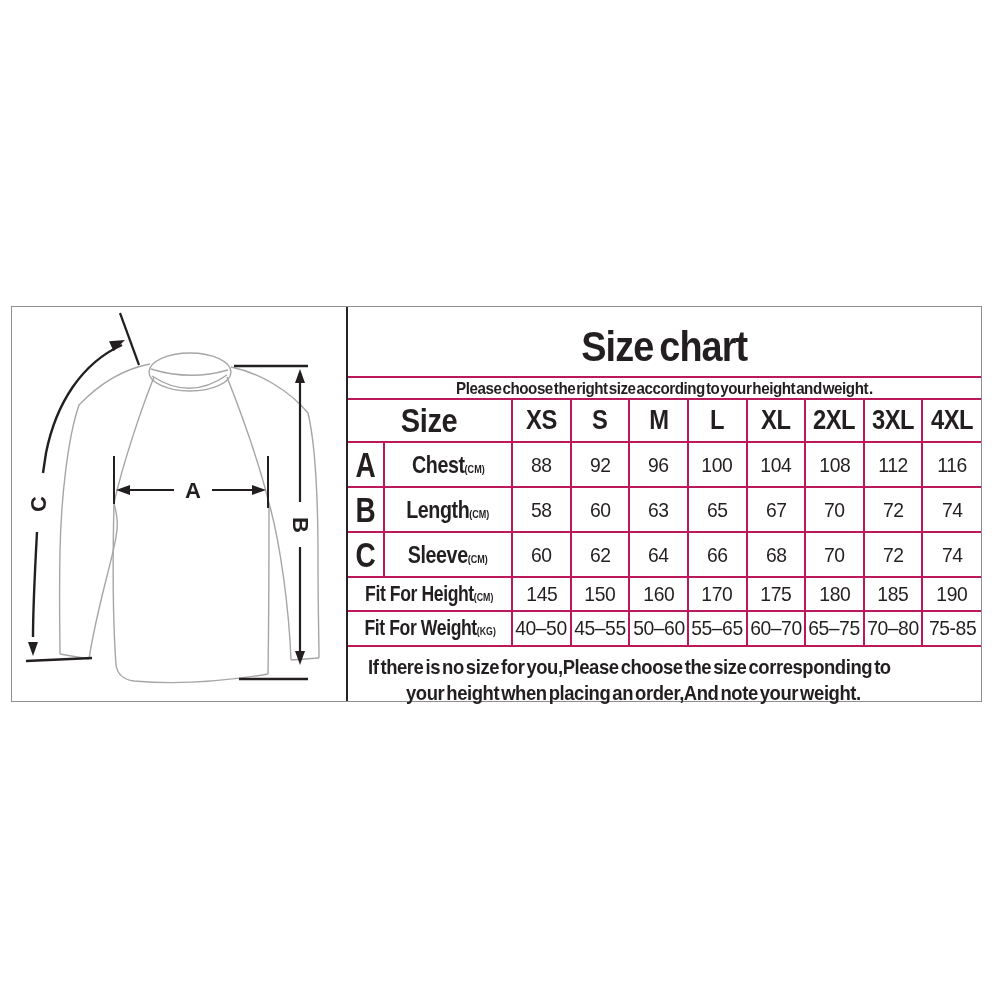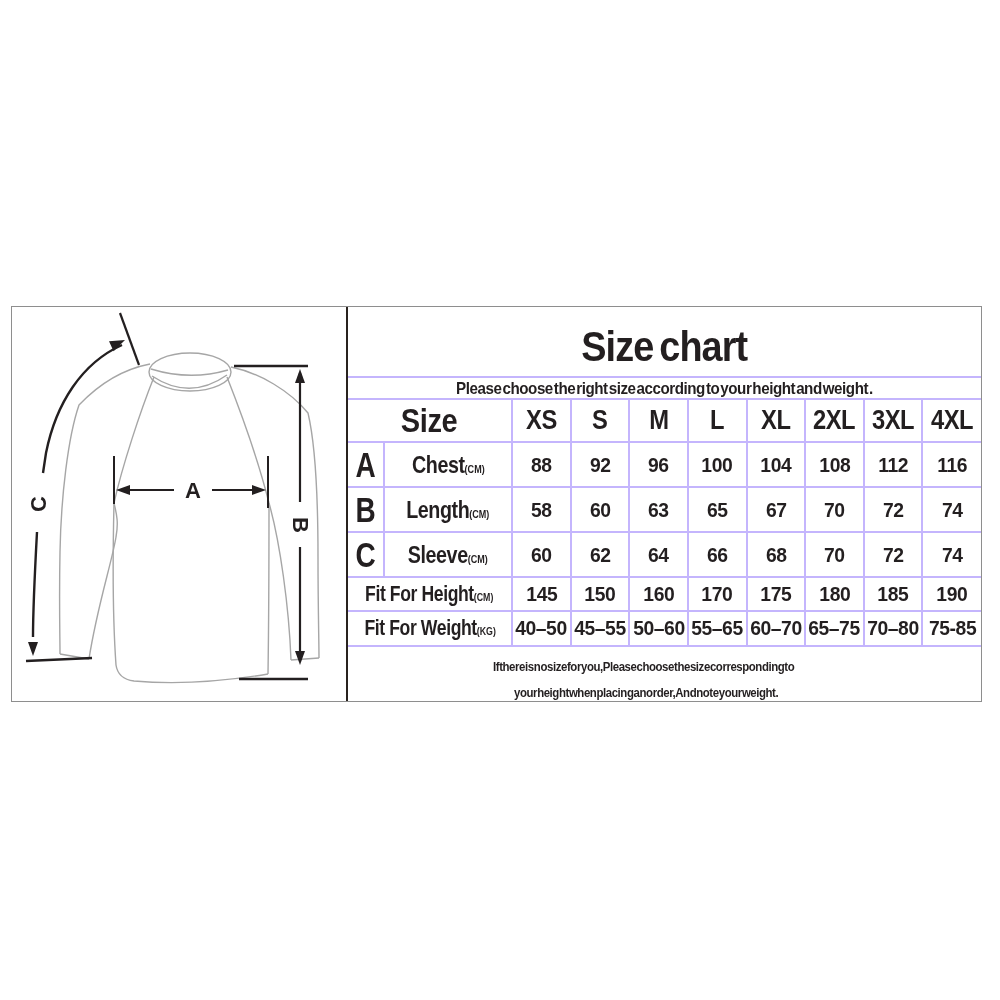--- a/index.html
+++ b/index.html
@@ -3,21 +3,21 @@
 <meta charset="utf-8">
 <style>
   html,body{margin:0;padding:0;background:#ffffff;}
   *{box-sizing:border-box;}
   body{width:1000px;height:1000px;position:relative;font-family:"Liberation Sans","DejaVu Sans",sans-serif;color:#231f20;}
   .canvas{position:absolute;left:0;top:0;width:1000px;height:1000px;background:#fff;}
   .frame{position:absolute;left:11px;top:306px;width:971px;height:396px;border:1.5px solid #8e8e8e;display:flex;background:#fff;}
   .panel{width:336px;height:100%;border-right:2px solid #29231f;position:relative;}
   .panel svg{display:block;}
   table.sizes{border-collapse:collapse;table-layout:fixed;width:635px;height:100%;margin-top:12px;}
-  table.sizes td{border:2px solid #c4b5fd;text-align:center;vertical-align:middle;padding:0;overflow:hidden;}
+  table.sizes td{border:2px solid #be185d;text-align:center;vertical-align:middle;padding:0;overflow:hidden;}
   table.sizes tr td:first-child{border-left:none;}
   table.sizes tr td:last-child{border-right:none;}
   table.sizes .row-title td{border-top:none;}
   table.sizes .row-note td{border-bottom:none;}
   .cond{display:inline-block;transform:scaleX(.88);transform-origin:center;white-space:nowrap;letter-spacing:-.5px;}
   .row-title{height:54px;}
   .row-title .t{font-size:42px;font-weight:bold;letter-spacing:-1px;word-spacing:-4px;transform:scaleX(.9);}
   .row-subtitle{height:21px;}
   .row-subtitle .t{font-size:16.5px;font-weight:bold;word-spacing:-3px;transform:scaleX(.92);}
   .row-header{height:30px;}
@@ -25,25 +25,25 @@
   .row-header .col-hd{font-size:27px;font-weight:bold;transform:scaleX(.88);}
   .row-data{height:42px;}
   .row-data.tall{height:32px;}
   .marker-cell{font-size:35px;font-weight:bold;}
   .marker-cell .t{transform:scaleX(.8);}
   .label-cell{font-size:24px;font-weight:bold;}
   .label-cell .t{transform:scaleX(.82);}
   .label-cell .unit, .fitlabel .unit{font-size:11px;font-weight:bold;letter-spacing:0;}
   .fitlabel{font-size:22px;font-weight:bold;}
   .fitlabel .t{transform:scaleX(.8);}
-  .val-cell{font-size:21px;font-weight:bold;}
+  .val-cell{font-size:21px;font-weight:normal;}
   .val-cell .t{transform:scaleX(.92);}
   .row-note{height:63px;}
   .row-note td{text-align:left;padding-left:18px;}
-  .note-line{font-size:13px;font-weight:bold;line-height:26px;word-spacing:-3px;display:block;}
+  .note-line{font-size:21px;font-weight:bold;line-height:26px;word-spacing:-3px;display:block;}
   .note-line .t{transform:scaleX(.88);transform-origin:left center;}
 </style>
 </head>
 <body>
 
 <div class="canvas">
   <div class="frame">
 
     <div class="panel">
       <svg width="334" height="392" viewBox="0 0 334 392">

